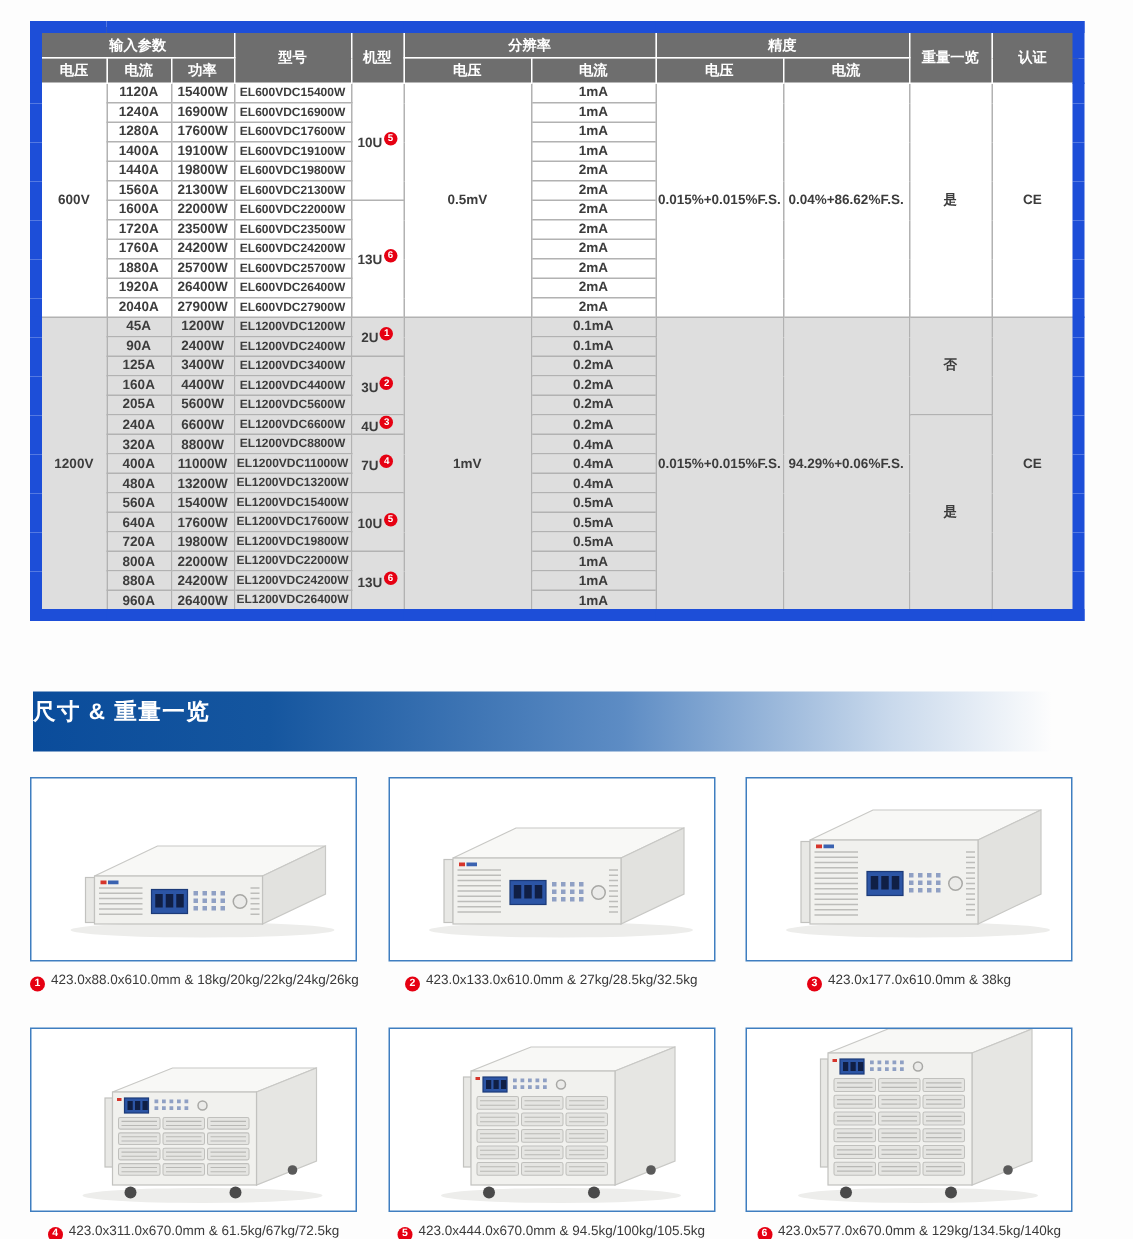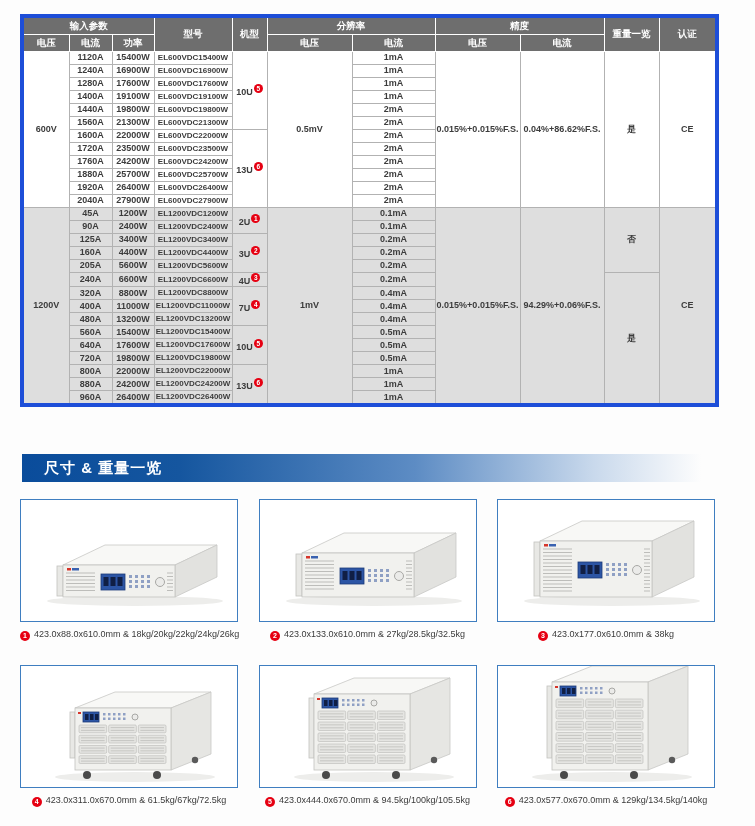--- a/index.html
+++ b/index.html
@@ -5,21 +5,21 @@
   html,body{margin:0;padding:0;}
   body{
     width:755px;height:826px;overflow:hidden;
     background:#fdfdfd;
     font-family:"Liberation Sans","DejaVu Sans",sans-serif;
   }
   
   .spec{
     border-collapse:collapse;table-layout:fixed;
     width:695px;margin:14px 0 0 20px;
-    border:4px solid #1d4ed8;
+    border:8px solid #1d4ed8;
   }
   .spec th{
     background:#6e6e6e;color:#fff;
     font-size:9.5px;font-weight:bold;
     border:1px solid #ffffff;
     height:16px;padding:0;text-align:center;
   }
   .spec td{
     border:1px solid #b2b2b2;
     font-size:9px;font-weight:bold;color:#3c3c3c;
@@ -33,24 +33,24 @@
   .num-badge{
     display:inline-block;width:9px;height:9px;border-radius:50%;
     background:#e60012;color:#fff;font-size:6.5px;line-height:9px;
     text-align:center;font-weight:bold;vertical-align:super;margin-left:1px;
   }
   .footnote{
     margin:8px 0 0 22px;font-size:9px;color:#4d4d4d;font-weight:bold;
   }
   
   .banner{
-    margin:47px 0 0 22px;width:715px;height:28px;
+    margin:47px 0 0 22px;width:715px;height:40px;
     background:linear-gradient(90deg,#0a4c9b 0%,#15569f 22%,#5d8cc4 55%,#c9d9ec 80%,#fdfdfd 95%);
     color:#fff;font-size:15px;font-weight:bold;
-    line-height:28px;padding-left:22px;box-sizing:border-box;
+    line-height:28px;box-sizing:border-box;
     letter-spacing:1px;
   }
   .gallery{
     margin:17px 0 0 20px;width:695px;
     display:grid;grid-template-columns:repeat(3,218px);
     justify-content:space-between;row-gap:24px;
   }
   .imgbox{
     width:216px;height:121px;border:1px solid #3f7ec0;background:#fff;
   }

